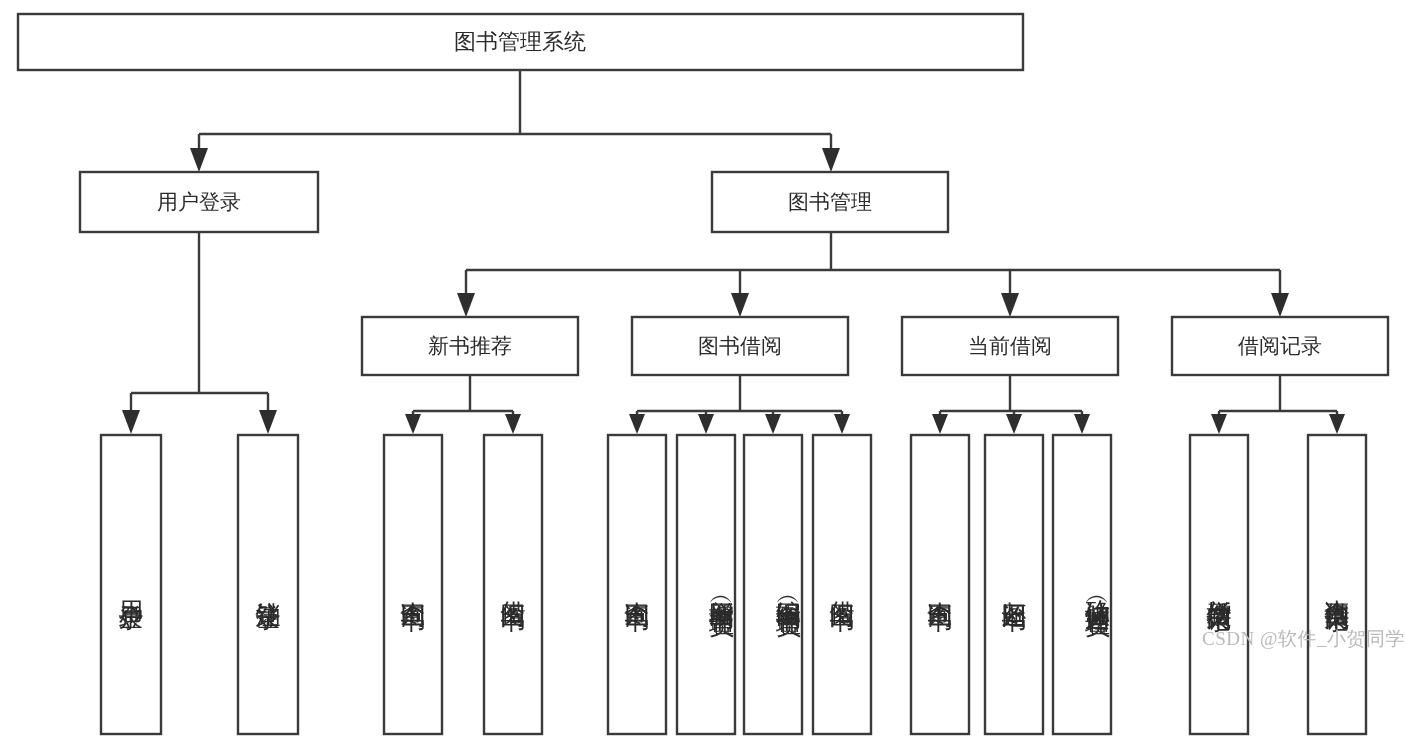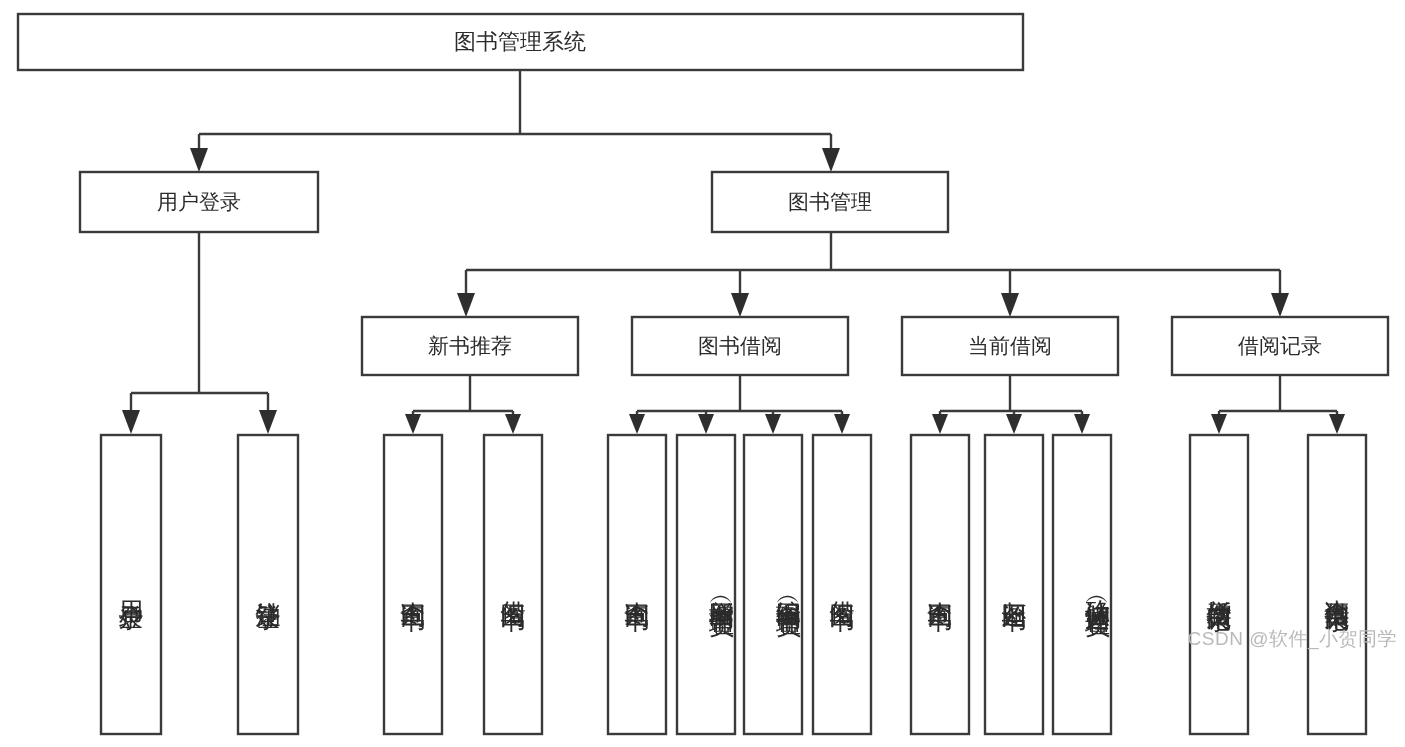--- a/index.html
+++ b/index.html
@@ -62,23 +62,23 @@
     line-height: 1.08;
     color: #2b2b2b;
     writing-mode: vertical-rl;
     text-orientation: upright;
     letter-spacing: 2px;
     white-space: nowrap;
     pointer-events: none;
   }
   .watermark {
     position: absolute;
-    right: 8px;
+    right: 0;
     bottom: 4px;
-    font-family: Liberation Sans, sans-serif;
+    font-family: Liberation Serif, serif;
     font-size: 19px;
     color: #b9b9b9;
     letter-spacing: 0.5px;
     white-space: nowrap;
     padding-left: 32px;
   }
 </style>
 </head>
 <body>
 

